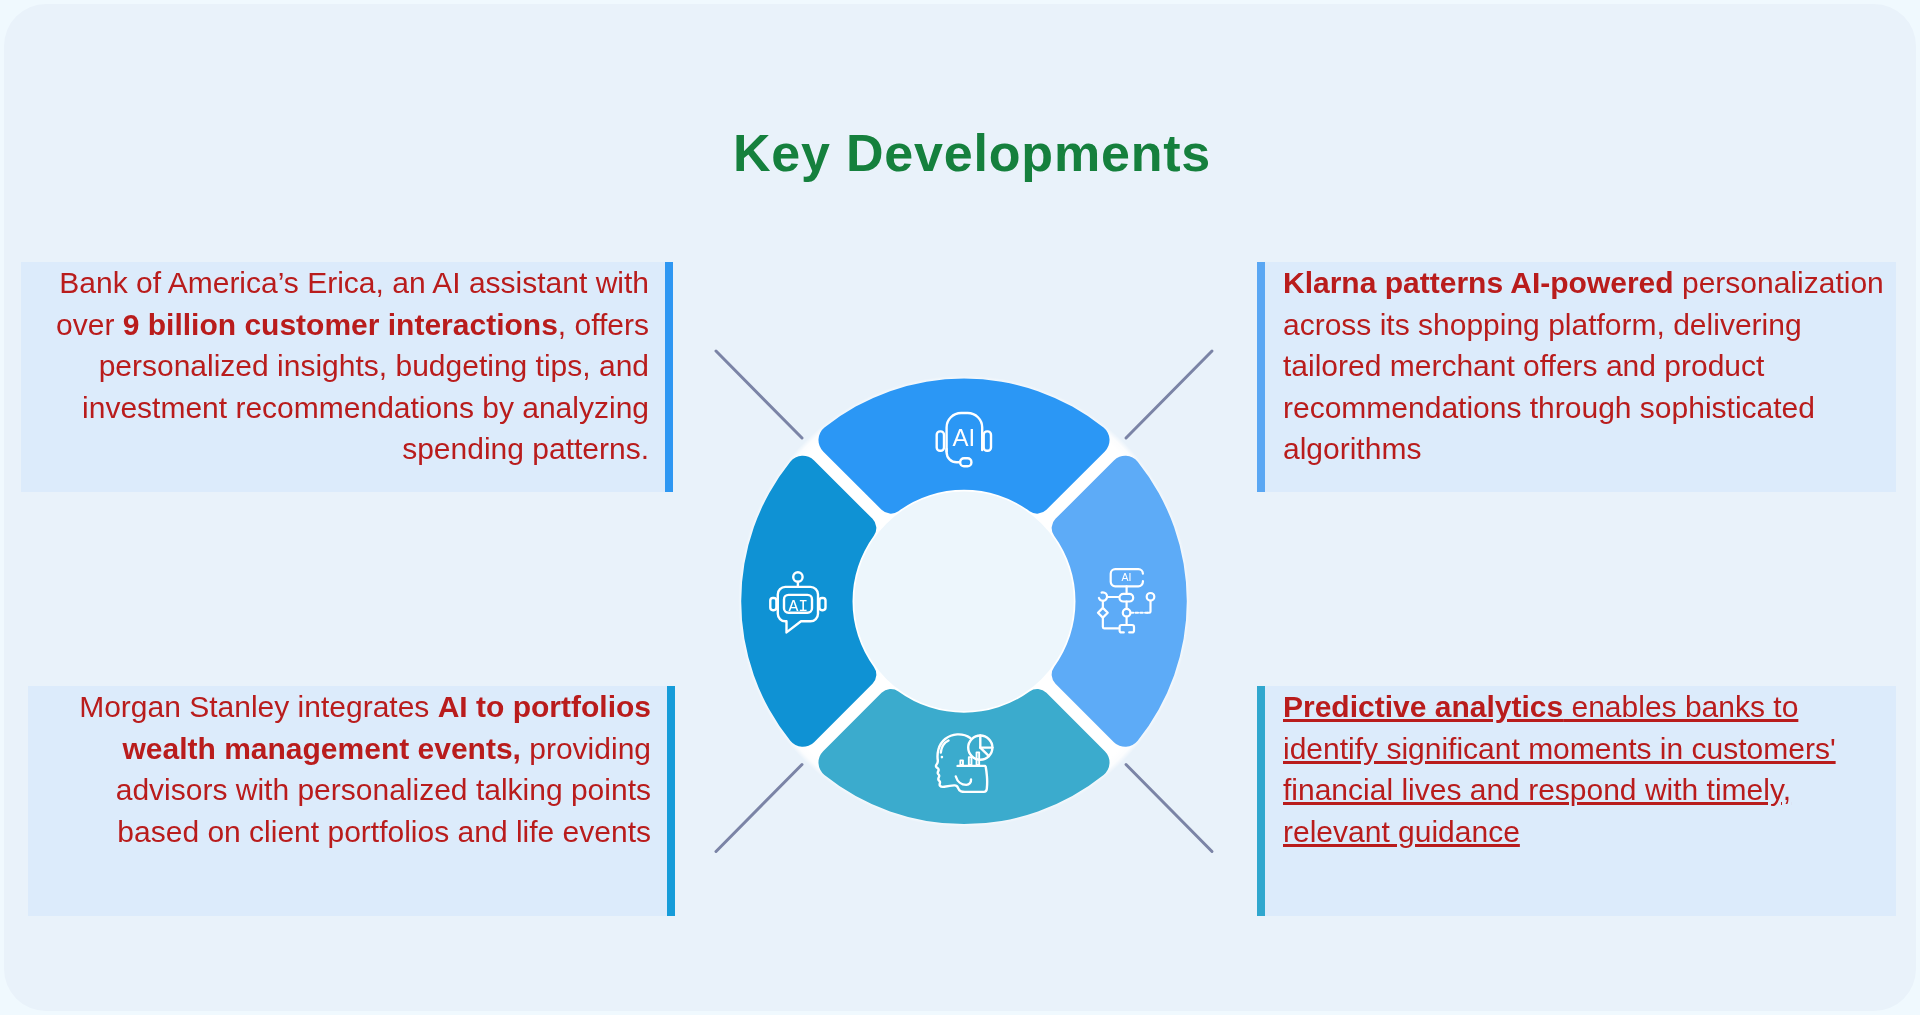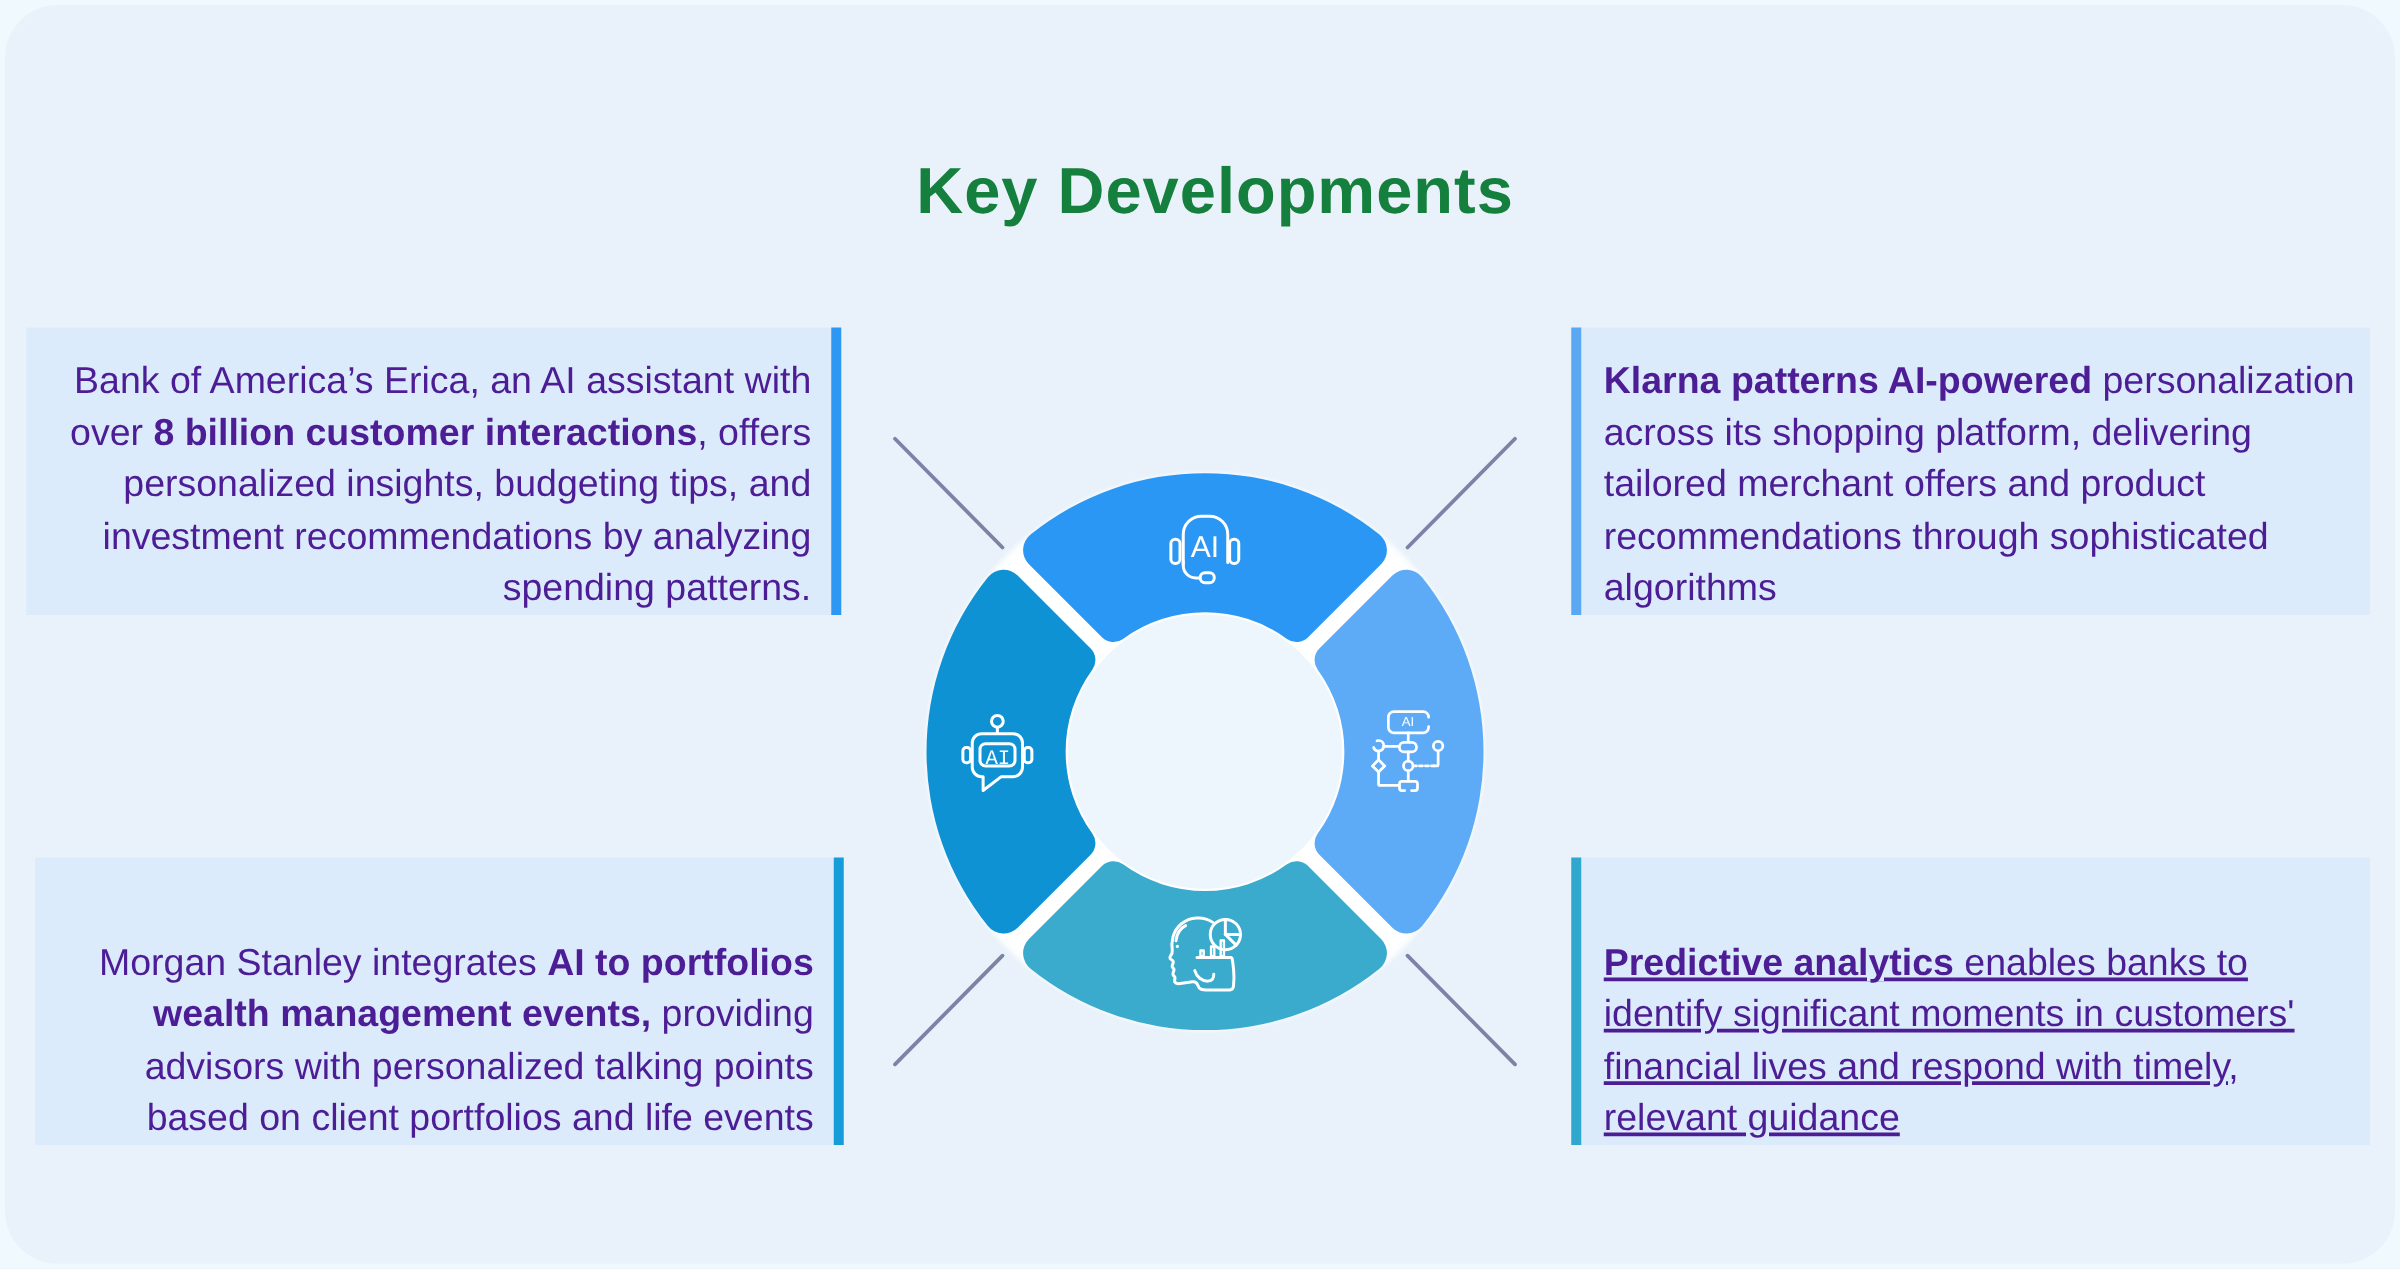--- a/index.html
+++ b/index.html
@@ -1,22 +1,22 @@
 <!DOCTYPE html>
 <html><head>
 <meta charset="utf-8">
 <style>
   html,body{margin:0;padding:0;}
   body{width:1920px;height:1015px;background:#f0f9fe;position:relative;overflow:hidden;
        font-family:"Liberation Sans", sans-serif;}
   .card{position:absolute;left:4px;top:4px;right:4px;bottom:4px;background:#e9f2fa;border-radius:42px;}
   h1{position:absolute;left:0;top:111px;width:1920px;text-align:center;margin:12px;
      font-size:52px;font-weight:700;color:#15803d;letter-spacing:0.8px;}
-  .blk{position:absolute;background:#dcebfb;height:230px;display:flex;align-items:flex-end;
-       font-size:30px;color:#4c1d95;line-height:41.6px;}
+  .blk{position:absolute;background:#dcebfb;height:230px;display:flex;align-items:flex-start;
+       font-size:30px;color:#b91c1c;line-height:41.6px;}
   .blk b{font-weight:700;}
   .bar{position:absolute;width:8px;height:230px;}
   .tl{left:21px;top:262px;width:644px;justify-content:flex-end;}
   .tl .in{text-align:right;padding-right:16px;width:100%;}
   .bar-tl{left:665px;top:262px;background:#2e97f2;}
   .tr{left:1265px;top:262px;width:631px;}
   .tr .in{text-align:left;padding-left:18px;}
   .bar-tr{left:1257px;top:262px;background:#5aa7f3;}
   .bl{left:28px;top:686px;width:639px;justify-content:flex-end;}
   .bl .in{text-align:right;padding-right:16px;width:100%;}
@@ -25,21 +25,21 @@
   .br .in{text-align:left;padding-left:18px;text-decoration:underline;}
   .bar-br{left:1257px;top:686px;background:#30a7ce;}
   svg{position:absolute;left:0;top:0;}
 </style>
 </head>
 <body>
 <div class="card"></div>
 <h1>Key Developments</h1>
 
 <div class="blk tl">
-    <div class="in">Bank of America’s Erica, an AI assistant with<br>over <b>8 billion customer interactions</b>, offers<br>personalized insights, budgeting tips, and<br>investment recommendations by analyzing<br>spending patterns.</div>
+    <div class="in">Bank of America’s Erica, an AI assistant with<br>over <b>9 billion customer interactions</b>, offers<br>personalized insights, budgeting tips, and<br>investment recommendations by analyzing<br>spending patterns.</div>
   </div>
 <div class="bar bar-tl"></div>
 
 <div class="blk tr">
     <div class="in"><b>Klarna patterns AI-powered</b> personalization<br>across its shopping platform, delivering<br>tailored merchant offers and product<br>recommendations through sophisticated<br>algorithms</div>
   </div>
 <div class="bar bar-tr"></div>
 
 <div class="blk bl">
     <div class="in">Morgan Stanley integrates <b>AI to portfolios</b><br><b>wealth management events,</b> providing<br>advisors with personalized talking points<br>based on client portfolios and life events</div>

